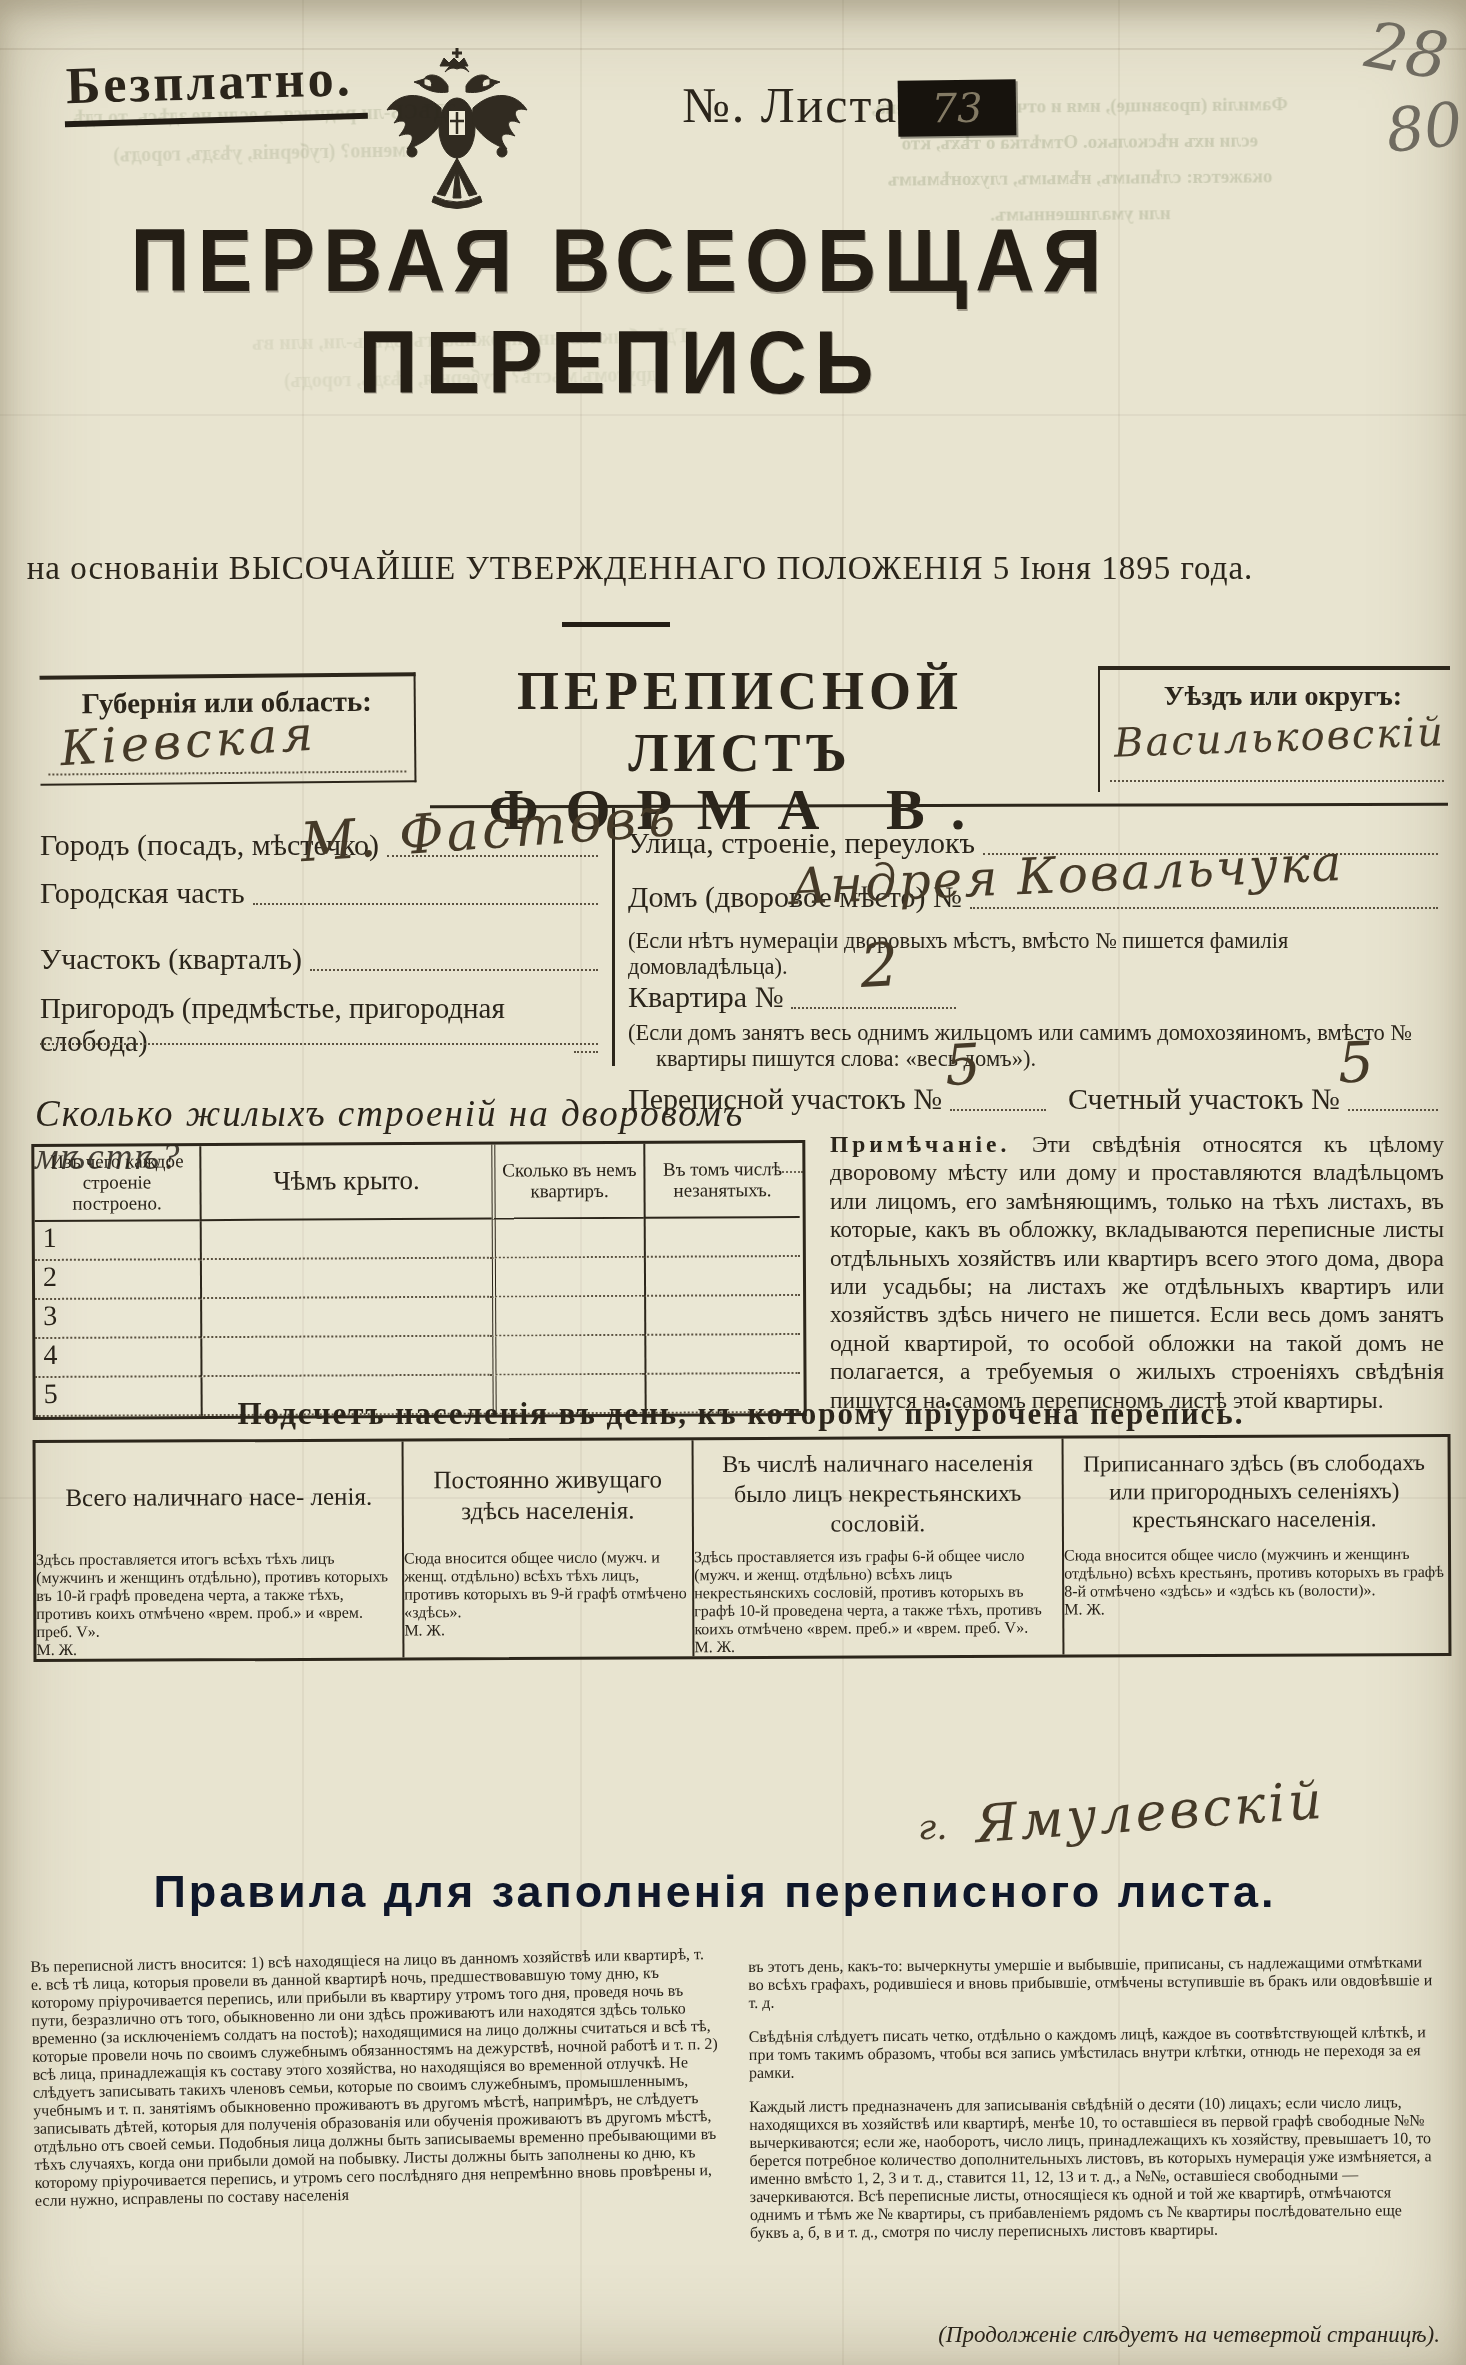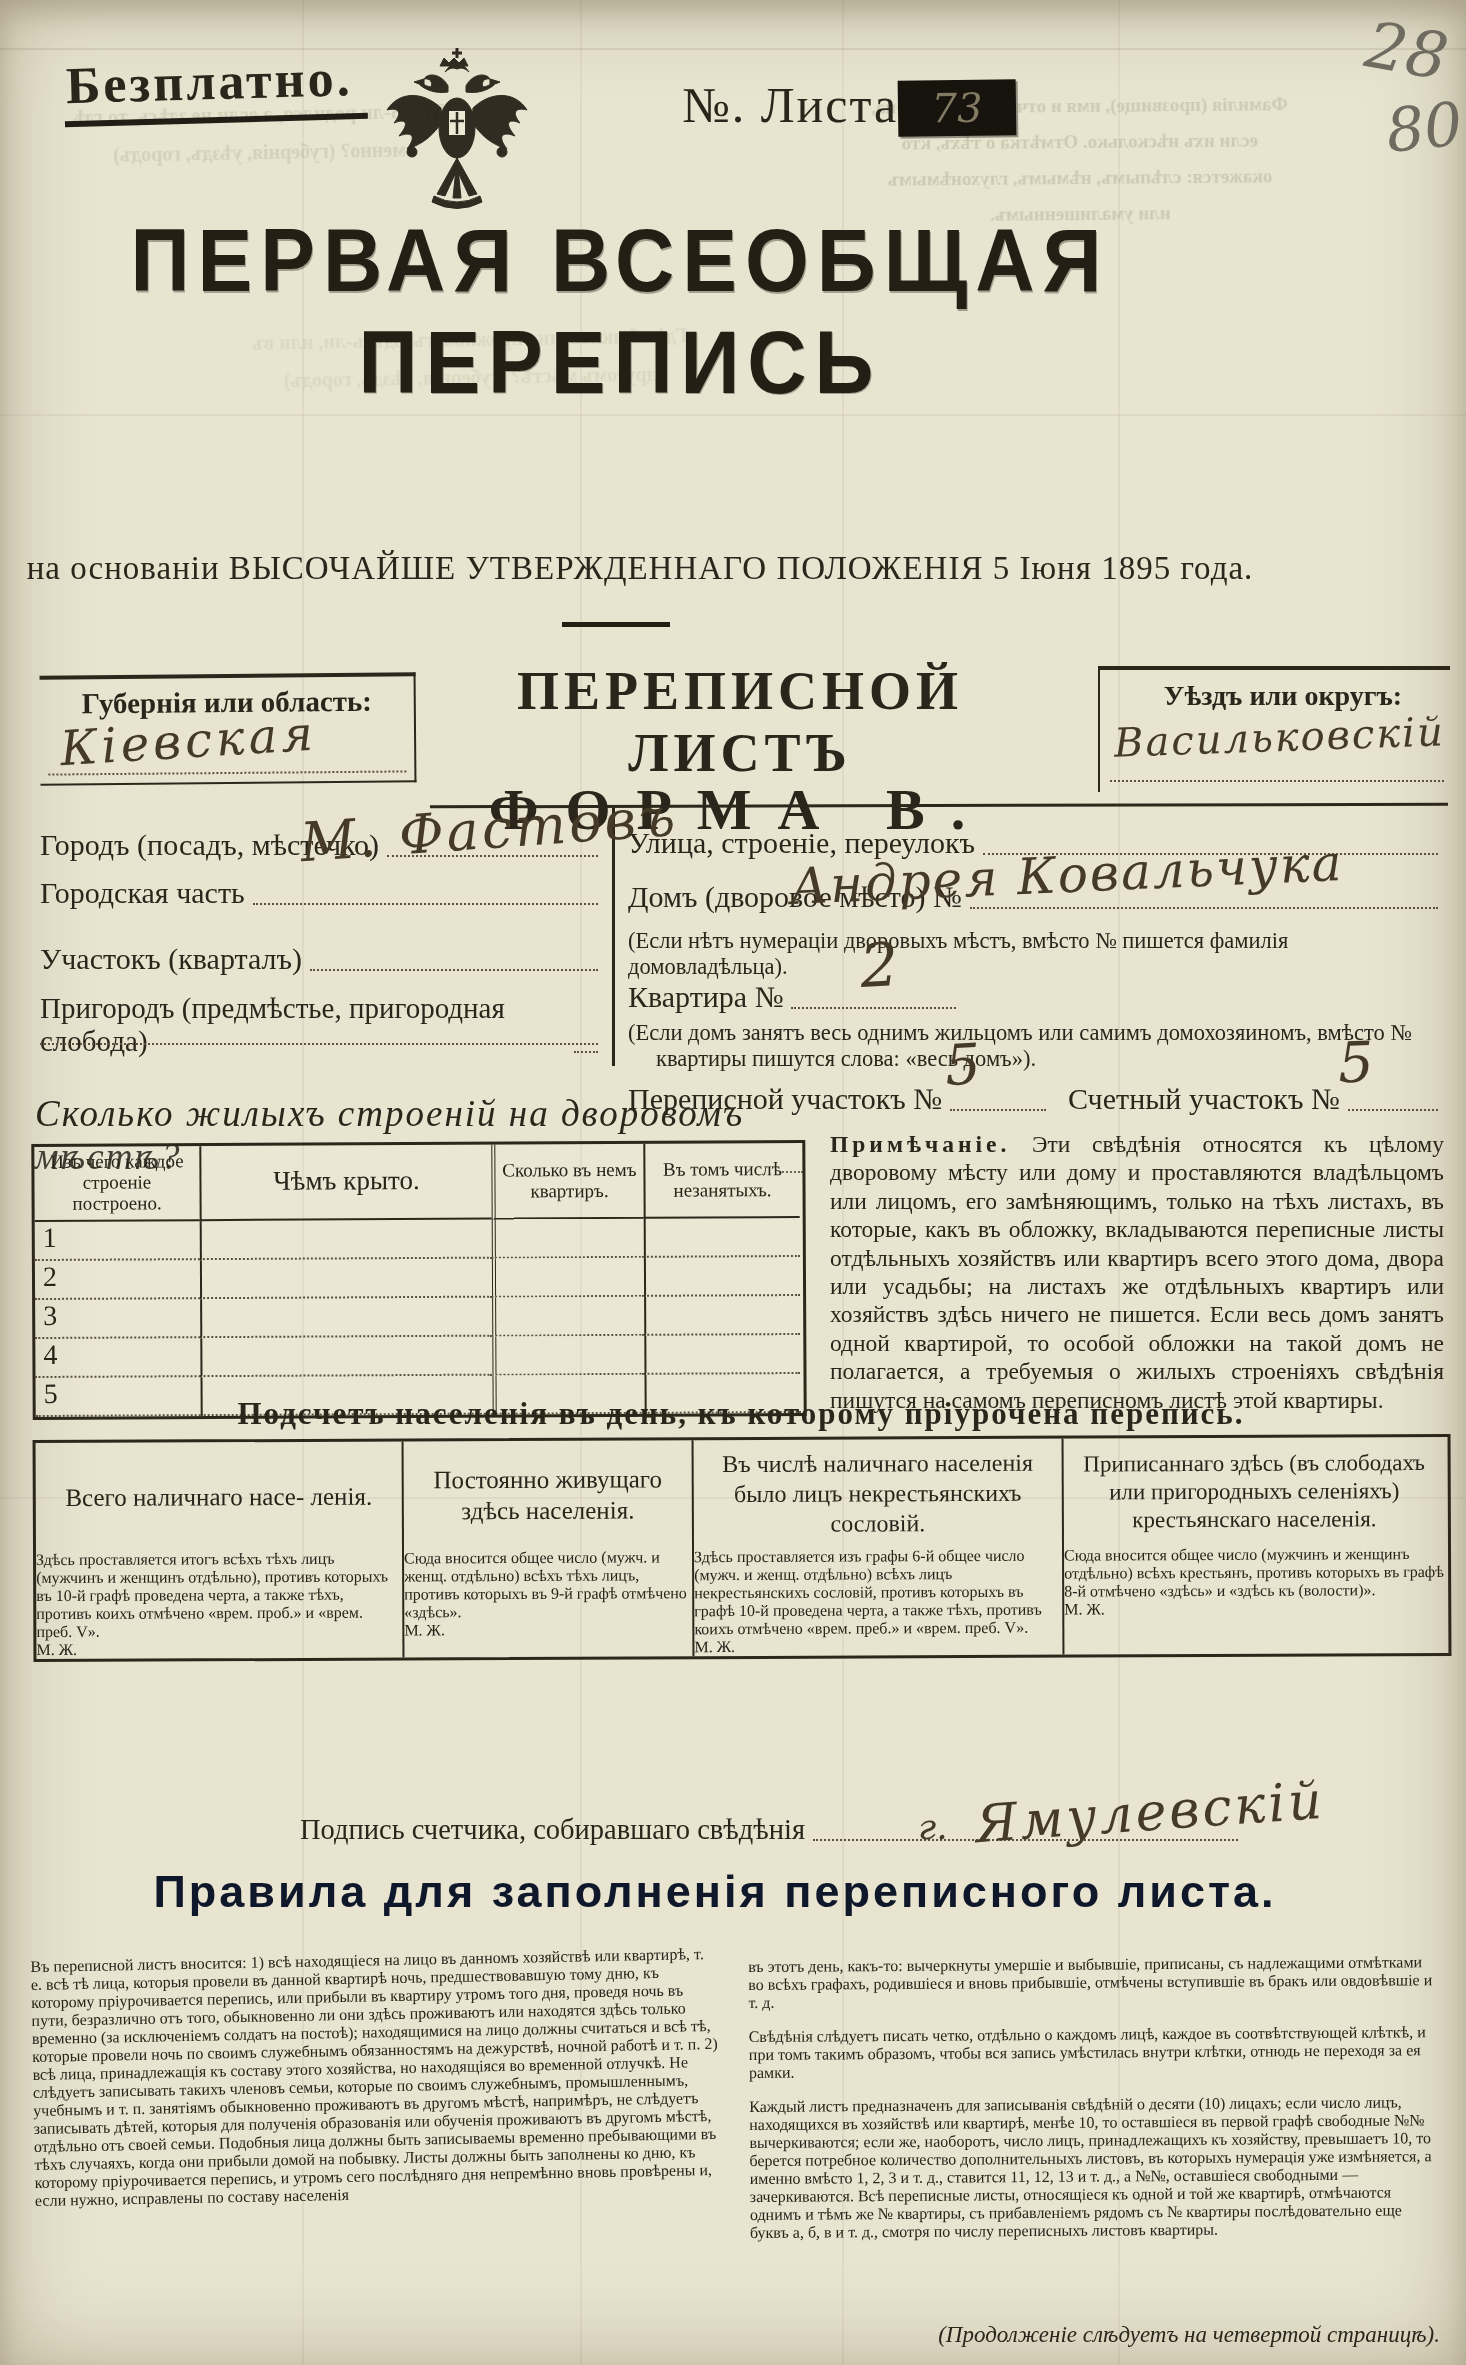--- a/index.html
+++ b/index.html
@@ -247,24 +247,20 @@
       <div class="ctitle" style="font-size:23px;line-height:28px;">Приписаннаго здѣсь (въ слободахъ или пригородныхъ селеніяхъ) крестьянскаго населенія.</div>
       <div class="cdesc">Сюда вносится общее число (мужчинъ и женщинъ отдѣльно) всѣхъ крестьянъ, противъ которыхъ въ графѣ 8-й отмѣчено «здѣсь» и «здѣсь къ (волости)».</div>
       <div class="cmf">
         <span>М.</span>
         <span>Ж.</span>
       </div>
       <div class="cdata"><i></i><i></i></div>
     </div>
   </div>
 
-  <div class="abs field" style="left:300px;top:1814px;width:940px;">
-    <span class="print" style="font-size:28.5px;">Подпись счетчика, собиравшаго свѣдѣнія</span>
-    <span class="leader"></span>
-  </div>
   <div class="abs hand" style="left:918px;top:1806px;font-size:36px;">г.</div>
   <div class="abs hand" style="left:975px;top:1782px;font-size:52px;transform:rotate(-4deg);letter-spacing:3px;">Ямулевскій</div>
 
   <div class="abs" style="left:0;top:1866px;width:1430px;text-align:center;font-family:'Liberation Sans',sans-serif;
               font-weight:bold;font-size:45px;letter-spacing:3px;color:#0f172a;">Правила для заполненія переписного листа.</div>
 
   <div class="abs rules" style="left:30px;top:1942px;width:688px;height:423px;overflow:hidden;transform:rotate(-1.1deg);transform-origin:left top;">
     <p>Въ переписной листъ вносится: 1) всѣ находящіеся на лицо въ данномъ хозяйствѣ или квартирѣ, т. е. всѣ тѣ лица, которыя провели въ данной квартирѣ ночь, предшествовавшую тому дню, къ которому пріурочивается перепись, или прибыли въ квартиру утромъ того дня, проведя ночь въ пути, безразлично отъ того, обыкновенно ли они здѣсь проживаютъ или находятся здѣсь только временно (за исключеніемъ солдатъ на постоѣ); находящимися на лицо должны считаться и всѣ тѣ, которые провели ночь по своимъ служебнымъ обязанностямъ на дежурствѣ, ночной работѣ и т. п. 2) всѣ лица, принадлежащія къ составу этого хозяйства, но находящіяся во временной отлучкѣ. Не слѣдуетъ записывать такихъ членовъ семьи, которые по своимъ служебнымъ, промышленнымъ, учебнымъ и т. п. занятіямъ обыкновенно проживаютъ въ другомъ мѣстѣ, напримѣръ, не слѣдуетъ записывать дѣтей, которыя для полученія образованія или обученія проживаютъ въ другомъ мѣстѣ, отдѣльно отъ своей семьи. Подобныя лица должны быть записываемы временно пребывающими въ тѣхъ случаяхъ, когда они прибыли домой на побывку. Листы должны быть заполнены ко дню, къ которому пріурочивается перепись, и утромъ сего послѣдняго дня непремѣнно вновь провѣрены и, если нужно, исправлены по составу населенія</p>
   </div>
 

